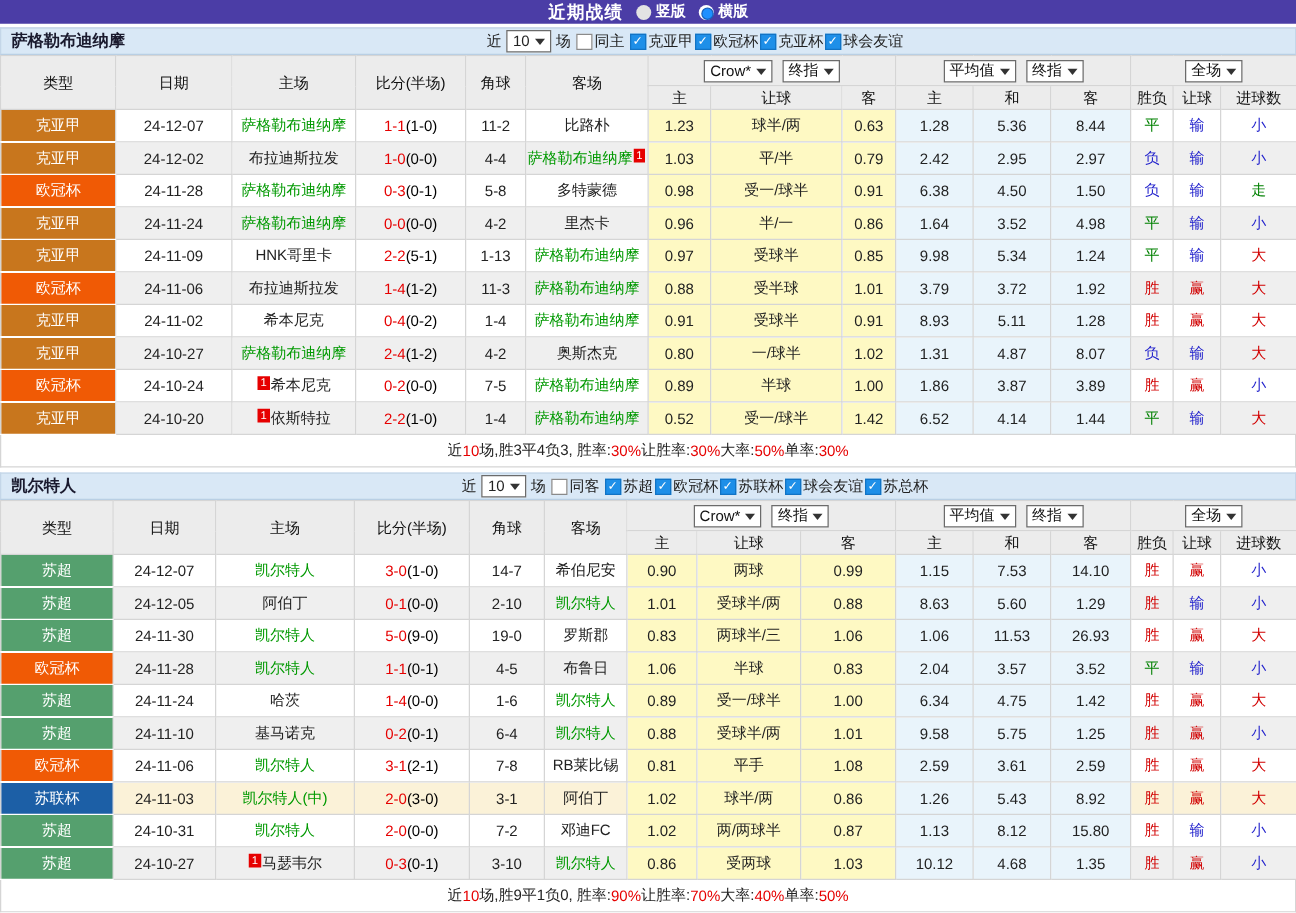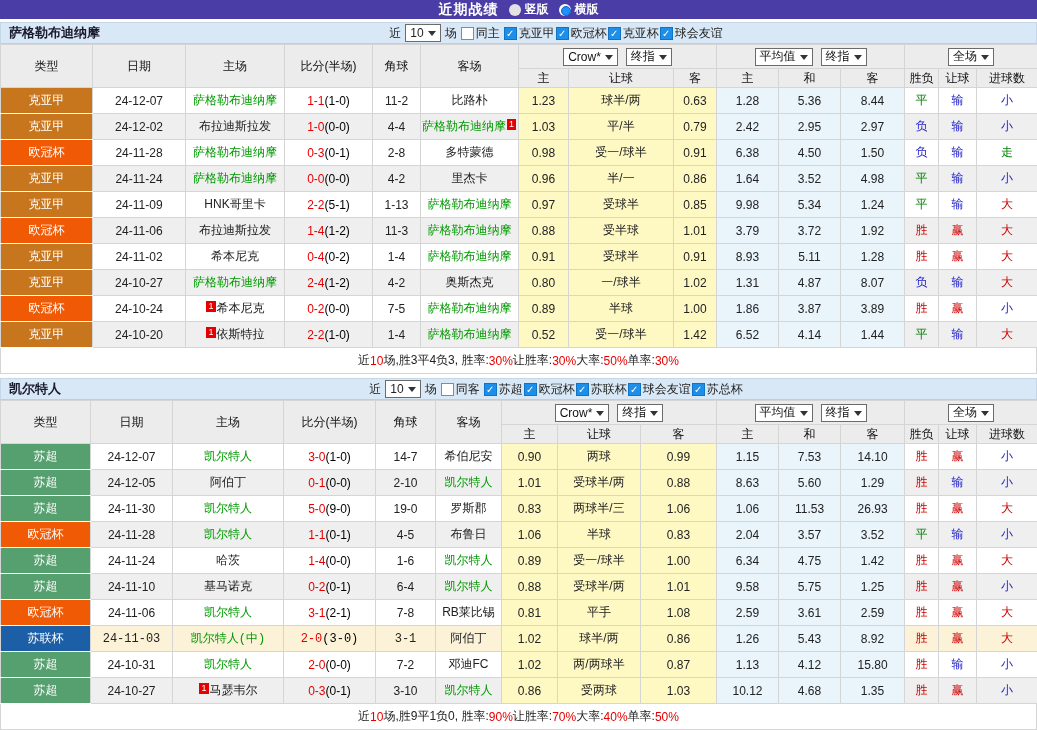--- a/index.html
+++ b/index.html
@@ -30,21 +30,21 @@
   th, td { border:1px solid #D5D5D5; text-align:center; padding:0; white-space:nowrap; overflow:hidden; }
   thead th { background:#ECECEC; font-weight:normal; color:#111; }
   thead tr.h1 th { height:24px; }
   thead tr.h2 th { height:19px; }
   .hdr-dd-wrap { display:flex; align-items:center; justify-content:center; gap:8px; }
   tbody td { height:26px; }
   td.c-league { color:#fff; border-bottom:1px solid #fff; font-weight:normal; }
   td.cream { background:#fef9c3; }
   td.lblue { background:#E9F4FB; }
   tbody tr:nth-child(even) td.alt { background:#EFEFEF; }
-  tbody tr.hl td.alt { background:#FBF2D8 !important;font-family:Liberation Mono, monospace; }
+  tbody tr.hl td.alt { background:#FBF2D8 !important; }
   .score-main { color:#E60000; }
   .score-half { color:#000000; }
   .team-green { color:#009900; }
   .badge { display:inline-block; background:#E60000; color:#fff; font-size:9px; line-height:11px; padding:0 2px; vertical-align:3px; margin:0 1px; }
 
   
   .summary-row { height:26px; display:flex; align-items:center; justify-content:center; font-size:12px; color:#222; border:1px solid #D5D5D5; border-top:none; background:#fff; }
   .summary-row .red { color:#E60000; }
 
   .section2 { margin-top:4px; }
@@ -209,21 +209,21 @@
     <td class="alt" style="color: rgb(33, 33, 204);">输</td>
     <td class="alt" style="color: rgb(33, 33, 204);">小</td>
   </tr>
         <tr>
     <td class="c-league" style="background: rgb(240, 90, 5);">欧冠杯</td>
     <td class="alt">24-11-28</td>
     <td class="alt"><span class="team-green">萨格勒布迪纳摩</span></td>
     <td class="alt">
       <span class="score-main">0-3</span><span class="score-half">(0-1)</span>
     </td>
-    <td class="alt">2-8</td>
+    <td class="alt">5-8</td>
     <td class="alt"><span>多特蒙德</span></td>
     <td class="cream">0.98</td>
     <td class="cream">受一/球半</td>
     <td class="cream">0.91</td>
     <td class="lblue">6.38</td>
     <td class="lblue">4.50</td>
     <td class="lblue">1.50</td>
     <td class="alt" style="color: rgb(33, 33, 204);">负</td>
     <td class="alt" style="color: rgb(33, 33, 204);">输</td>
     <td class="alt" style="color: rgb(0, 128, 0);">走</td>
@@ -646,21 +646,21 @@
     <td class="alt"><span class="team-green">凯尔特人</span></td>
     <td class="alt">
       <span class="score-main">2-0</span><span class="score-half">(0-0)</span>
     </td>
     <td class="alt">7-2</td>
     <td class="alt"><span>邓迪FC</span></td>
     <td class="cream">1.02</td>
     <td class="cream">两/两球半</td>
     <td class="cream">0.87</td>
     <td class="lblue">1.13</td>
-    <td class="lblue">4.12</td>
+    <td class="lblue">8.12</td>
     <td class="lblue">15.80</td>
     <td class="alt" style="color: rgb(209, 0, 0);">胜</td>
     <td class="alt" style="color: rgb(33, 33, 204);">输</td>
     <td class="alt" style="color: rgb(33, 33, 204);">小</td>
   </tr>
         <tr>
     <td class="c-league" style="background: rgb(85, 160, 110);">苏超</td>
     <td class="alt">24-10-27</td>
     <td class="alt"><span class="badge">1</span><span>马瑟韦尔</span></td>
     <td class="alt">

